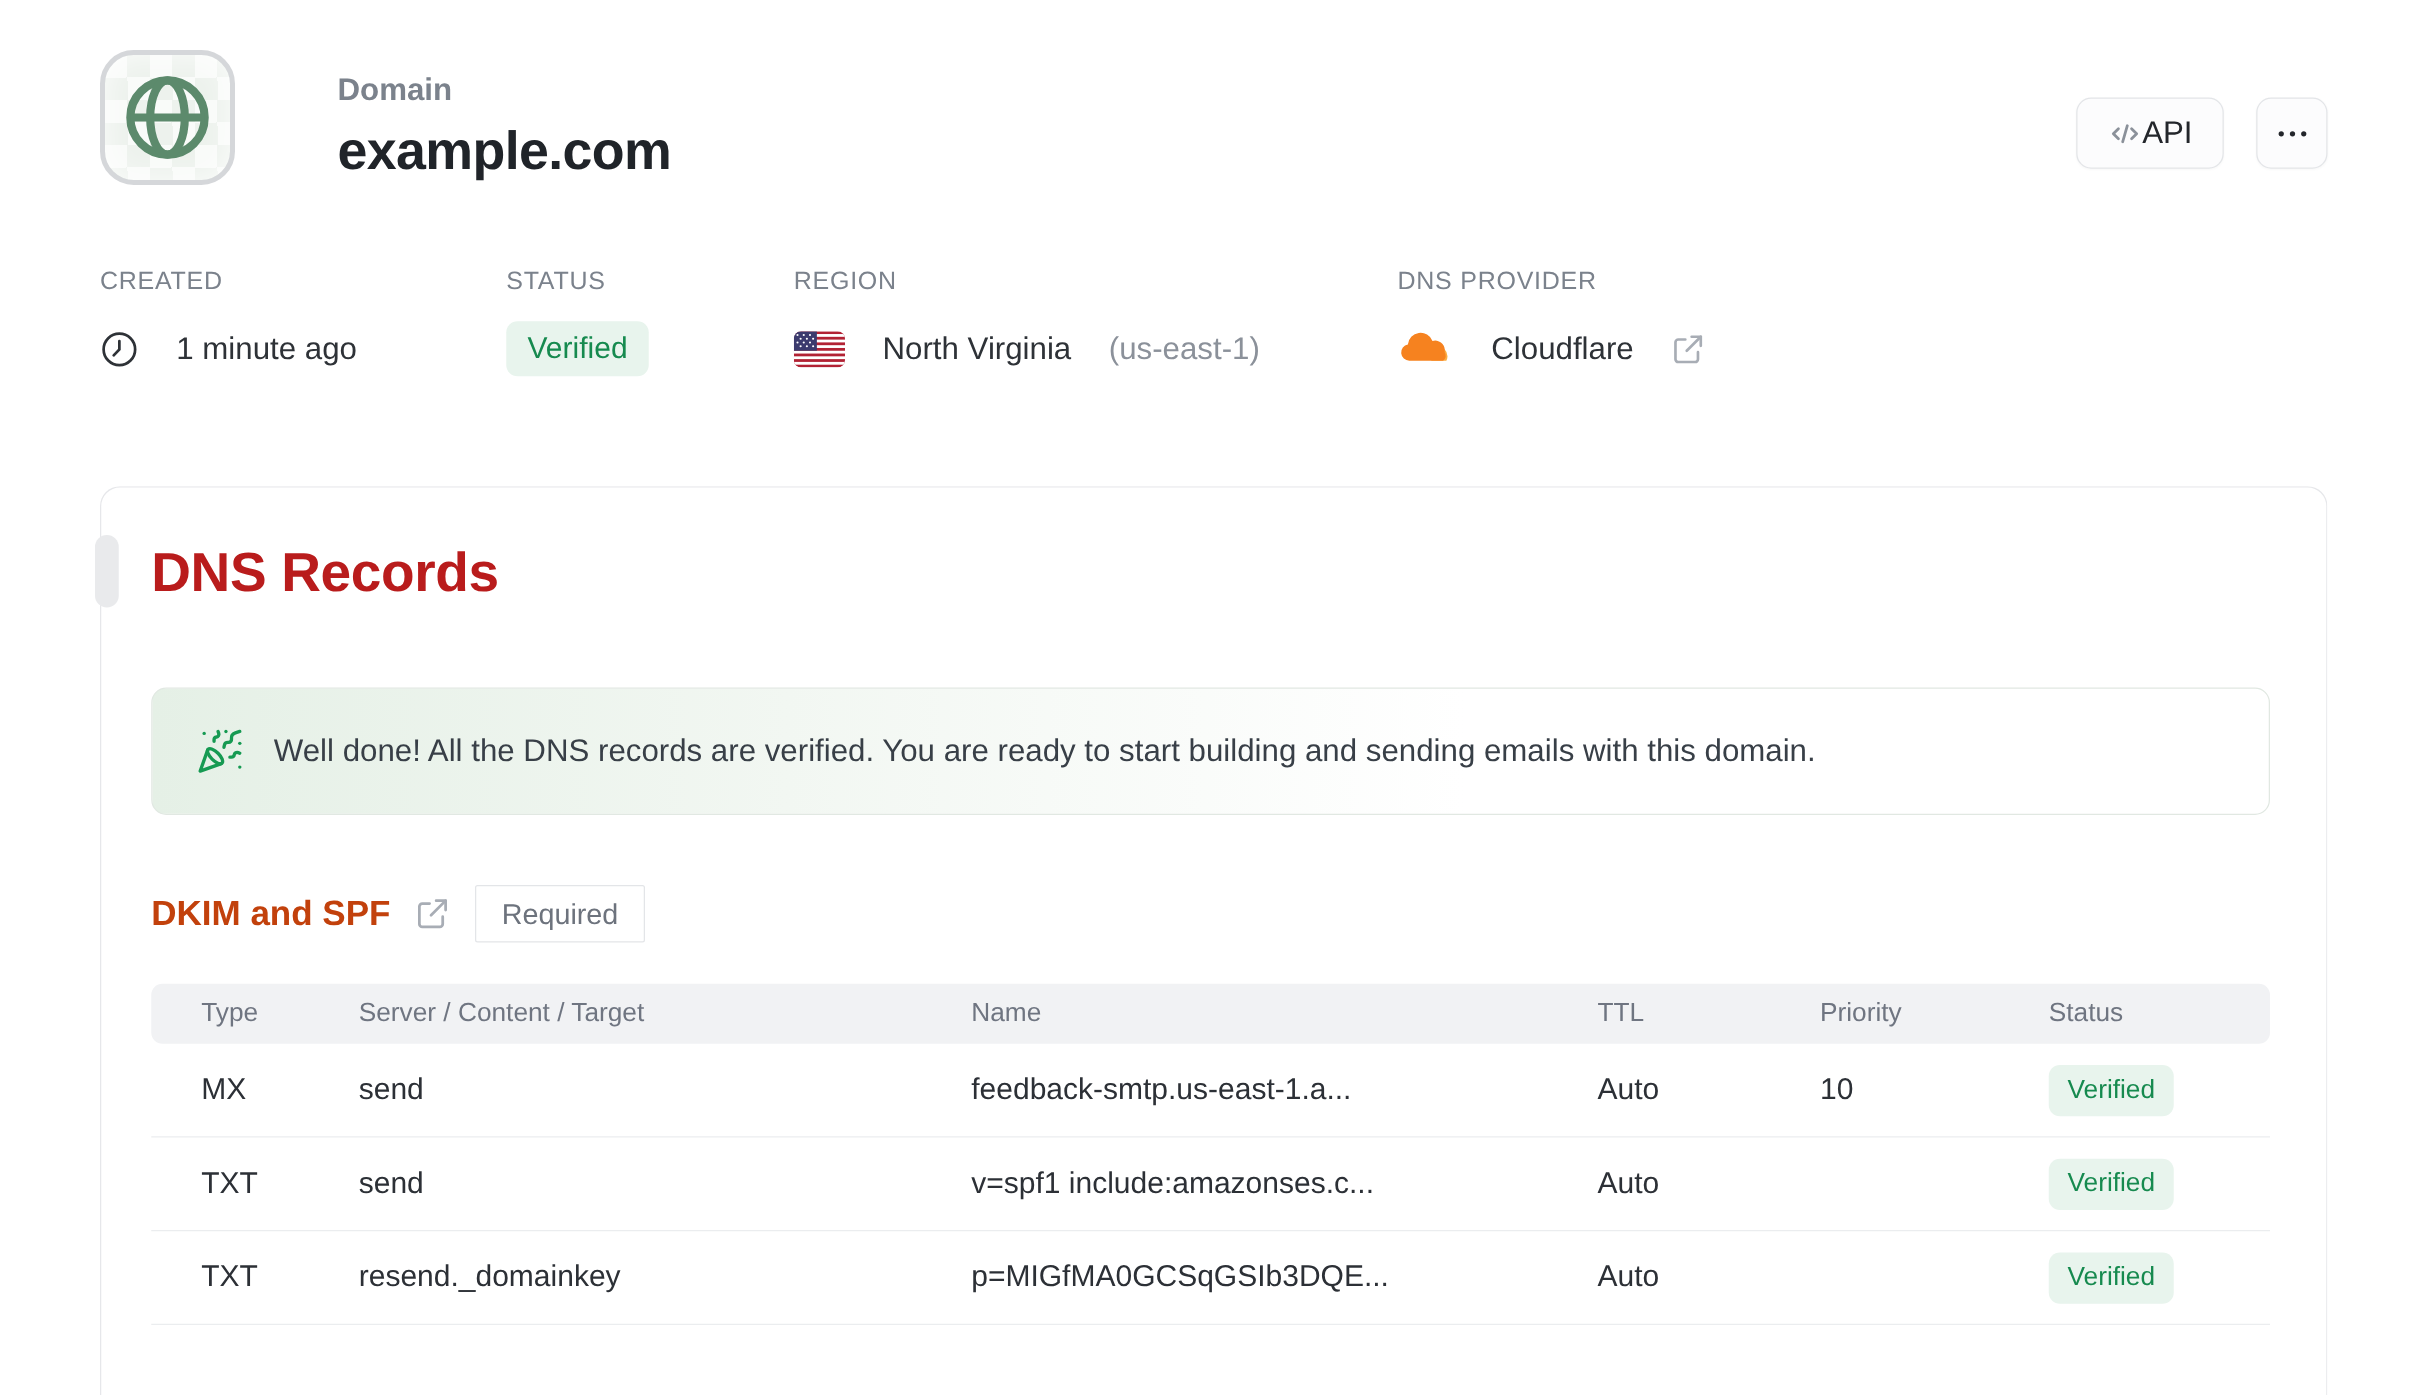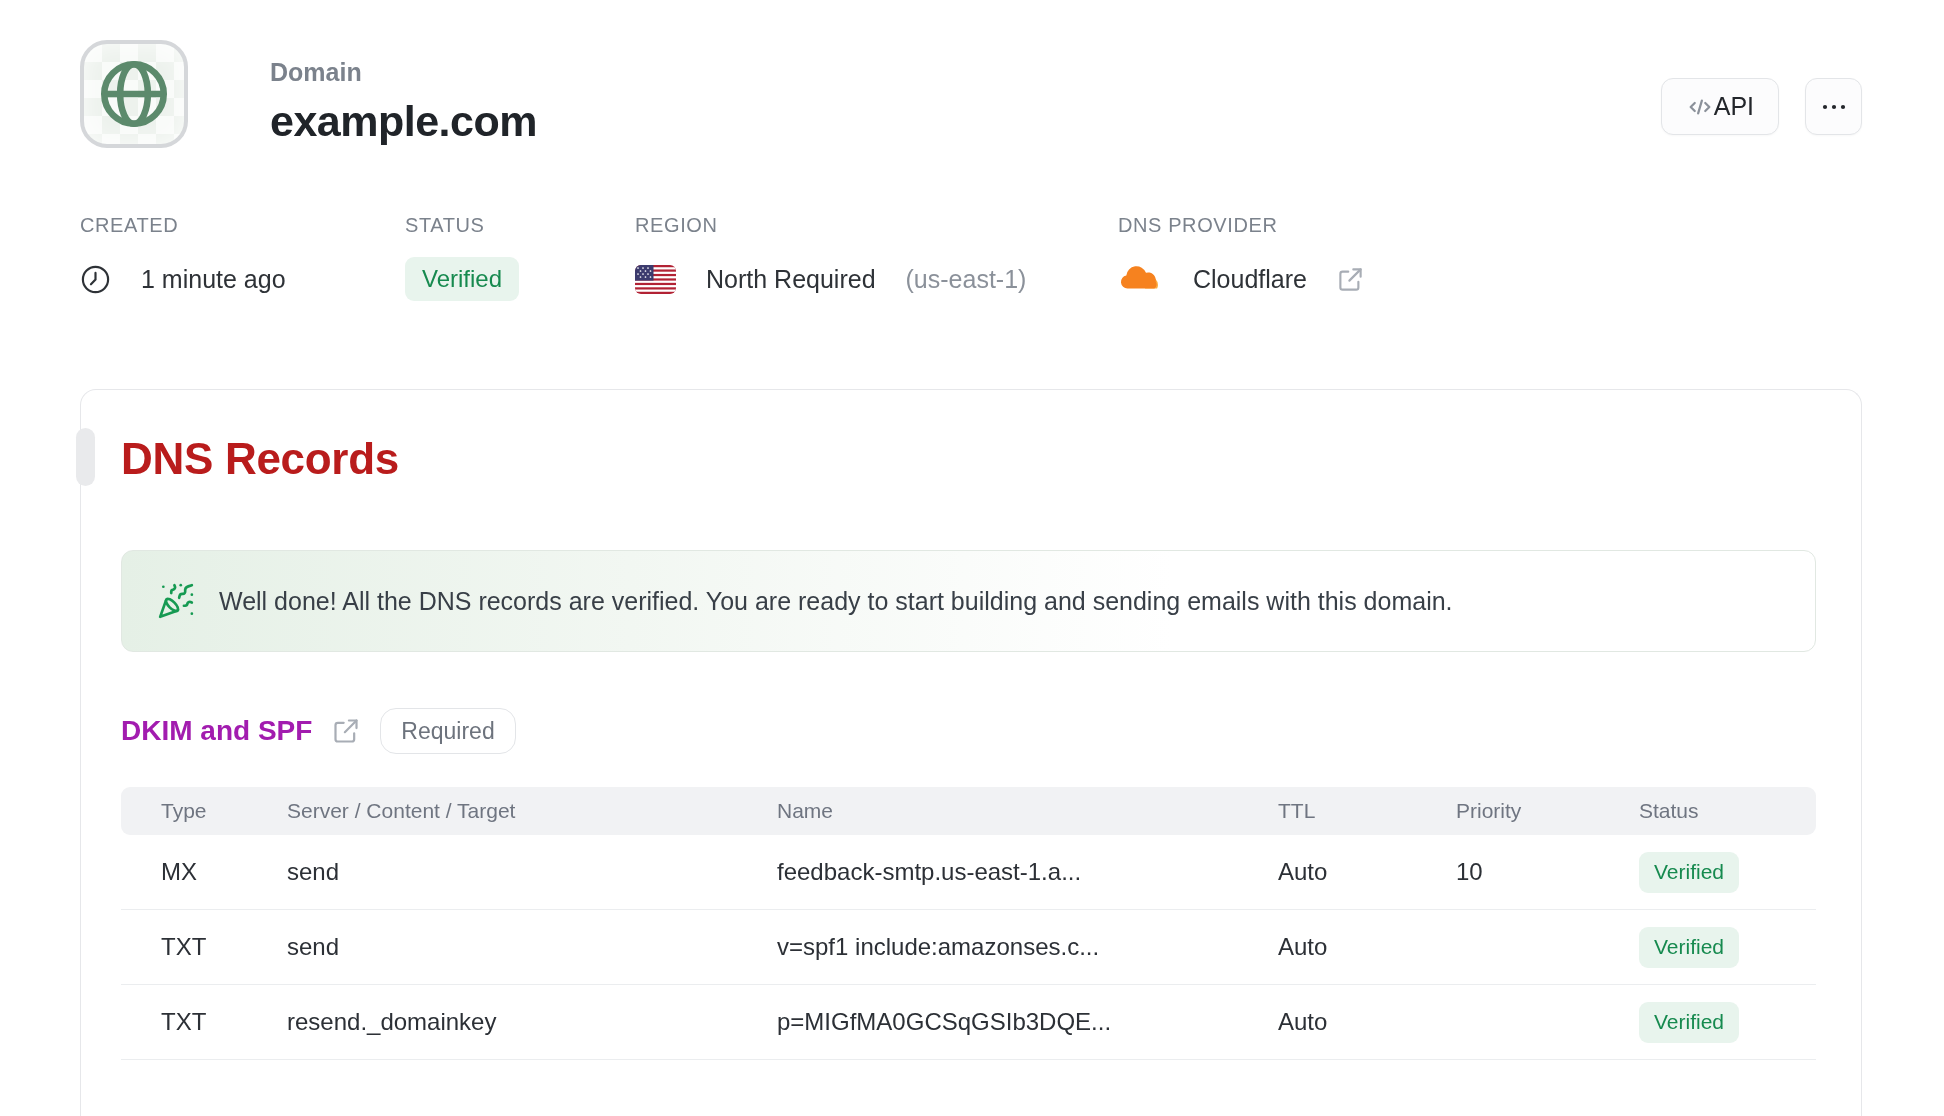--- a/index.html
+++ b/index.html
@@ -44,23 +44,23 @@
   .notch { position:absolute; left:-5px; top:38px; width:19px; height:58px;
     background:#e9eaec; border-radius:10px; }
   .card h2 { font-size:44px; font-weight:700; letter-spacing:-0.3px; color:#b91c1c; }
 
   .banner { margin-top:66px; border:1px solid #e1e8e2; border-radius:12px;
     background:linear-gradient(90deg, var(--banner-green,#e5f0e6) 0%, #f2f7f2 30%, #ffffff 62%);
     height:102px; display:flex; align-items:center; gap:24px; padding:0 35px; }
   .banner-text { font-size:25px; color:#383f47; }
 
   .section-hd { margin-top:56px; display:flex; align-items:center; gap:20px; }
-  .section-hd h3 { font-size:28px; font-weight:700; color:#a21caf; }
+  .section-hd h3 { font-size:28px; font-weight:700; color:#c2410c; }
   .badge-outline { display:inline-flex; align-items:center; height:46px; padding:0 20px;
-    border:1px solid #e3e5e8; border-radius:16px; font-size:23px; color:#6d737d; background:#fff; }
+    border:1px solid #e3e5e8; border-radius:2px; font-size:23px; color:#6d737d; background:#fff; }
 
   
   .tbl { margin-top:33px; }
   .tbl-grid { display:grid; grid-template-columns:126px 490px 501px 178px 183px 1fr;
     align-items:center; padding-left:40px; }
   .tbl-head { background:var(--table-header-bg,#f1f2f4); border-radius:9px; height:48px;
     font-size:21px; font-weight:500; color:#6f7581; }
   .tbl-row { height:75px; border-bottom:1px solid #ebedef; font-size:24px; color:#2c3036; cursor:pointer; }
   .cell-status .badge-sm { display:inline-flex; align-items:center; height:41px; padding:0 15px;
     background:var(--badge-green-bg,#e8f4ed); color:var(--accent-green,#168a4f);
@@ -154,21 +154,21 @@
                 <circle cx="15.5" cy="6" r="0.85"></circle>
               <circle cx="3" cy="9" r="0.85"></circle>
                 <circle cx="8" cy="9" r="0.85"></circle>
                 <circle cx="13" cy="9" r="0.85"></circle>
               <circle cx="5.5" cy="12" r="0.85"></circle>
                 <circle cx="10.5" cy="12" r="0.85"></circle>
                 <circle cx="15.5" cy="12" r="0.85"></circle>
             </g>
           </svg>
         </span>
-        <span>North Required</span>
+        <span>North Virginia</span>
         <span class="dim">(us-east-1)</span>
       </div>
     </div>
     <div class="meta-col c4">
       <div class="meta-label">DNS PROVIDER</div>
       <div class="meta-value">
         <span>
           <svg width="45" height="31" viewBox="0 0 45 30">
             <path fill="#fbad41" d="M32 12.5a8 8 0 0 1 8 8c0 1.3-.3 2.5-.9 3.5H27l2-11a8 8 0 0 1 3-0.5z"></path>
             <path fill="#f6821f" d="M9.5 24a6.5 6.5 0 0 1-1.2-12.9A10.2 10.2 0 0 1 28 8.3a7.6 7.6 0 0 1 9.8 7.3c0 .5 0 1-.1 1.4A5.6 5.6 0 0 1 36.5 24z"></path>

